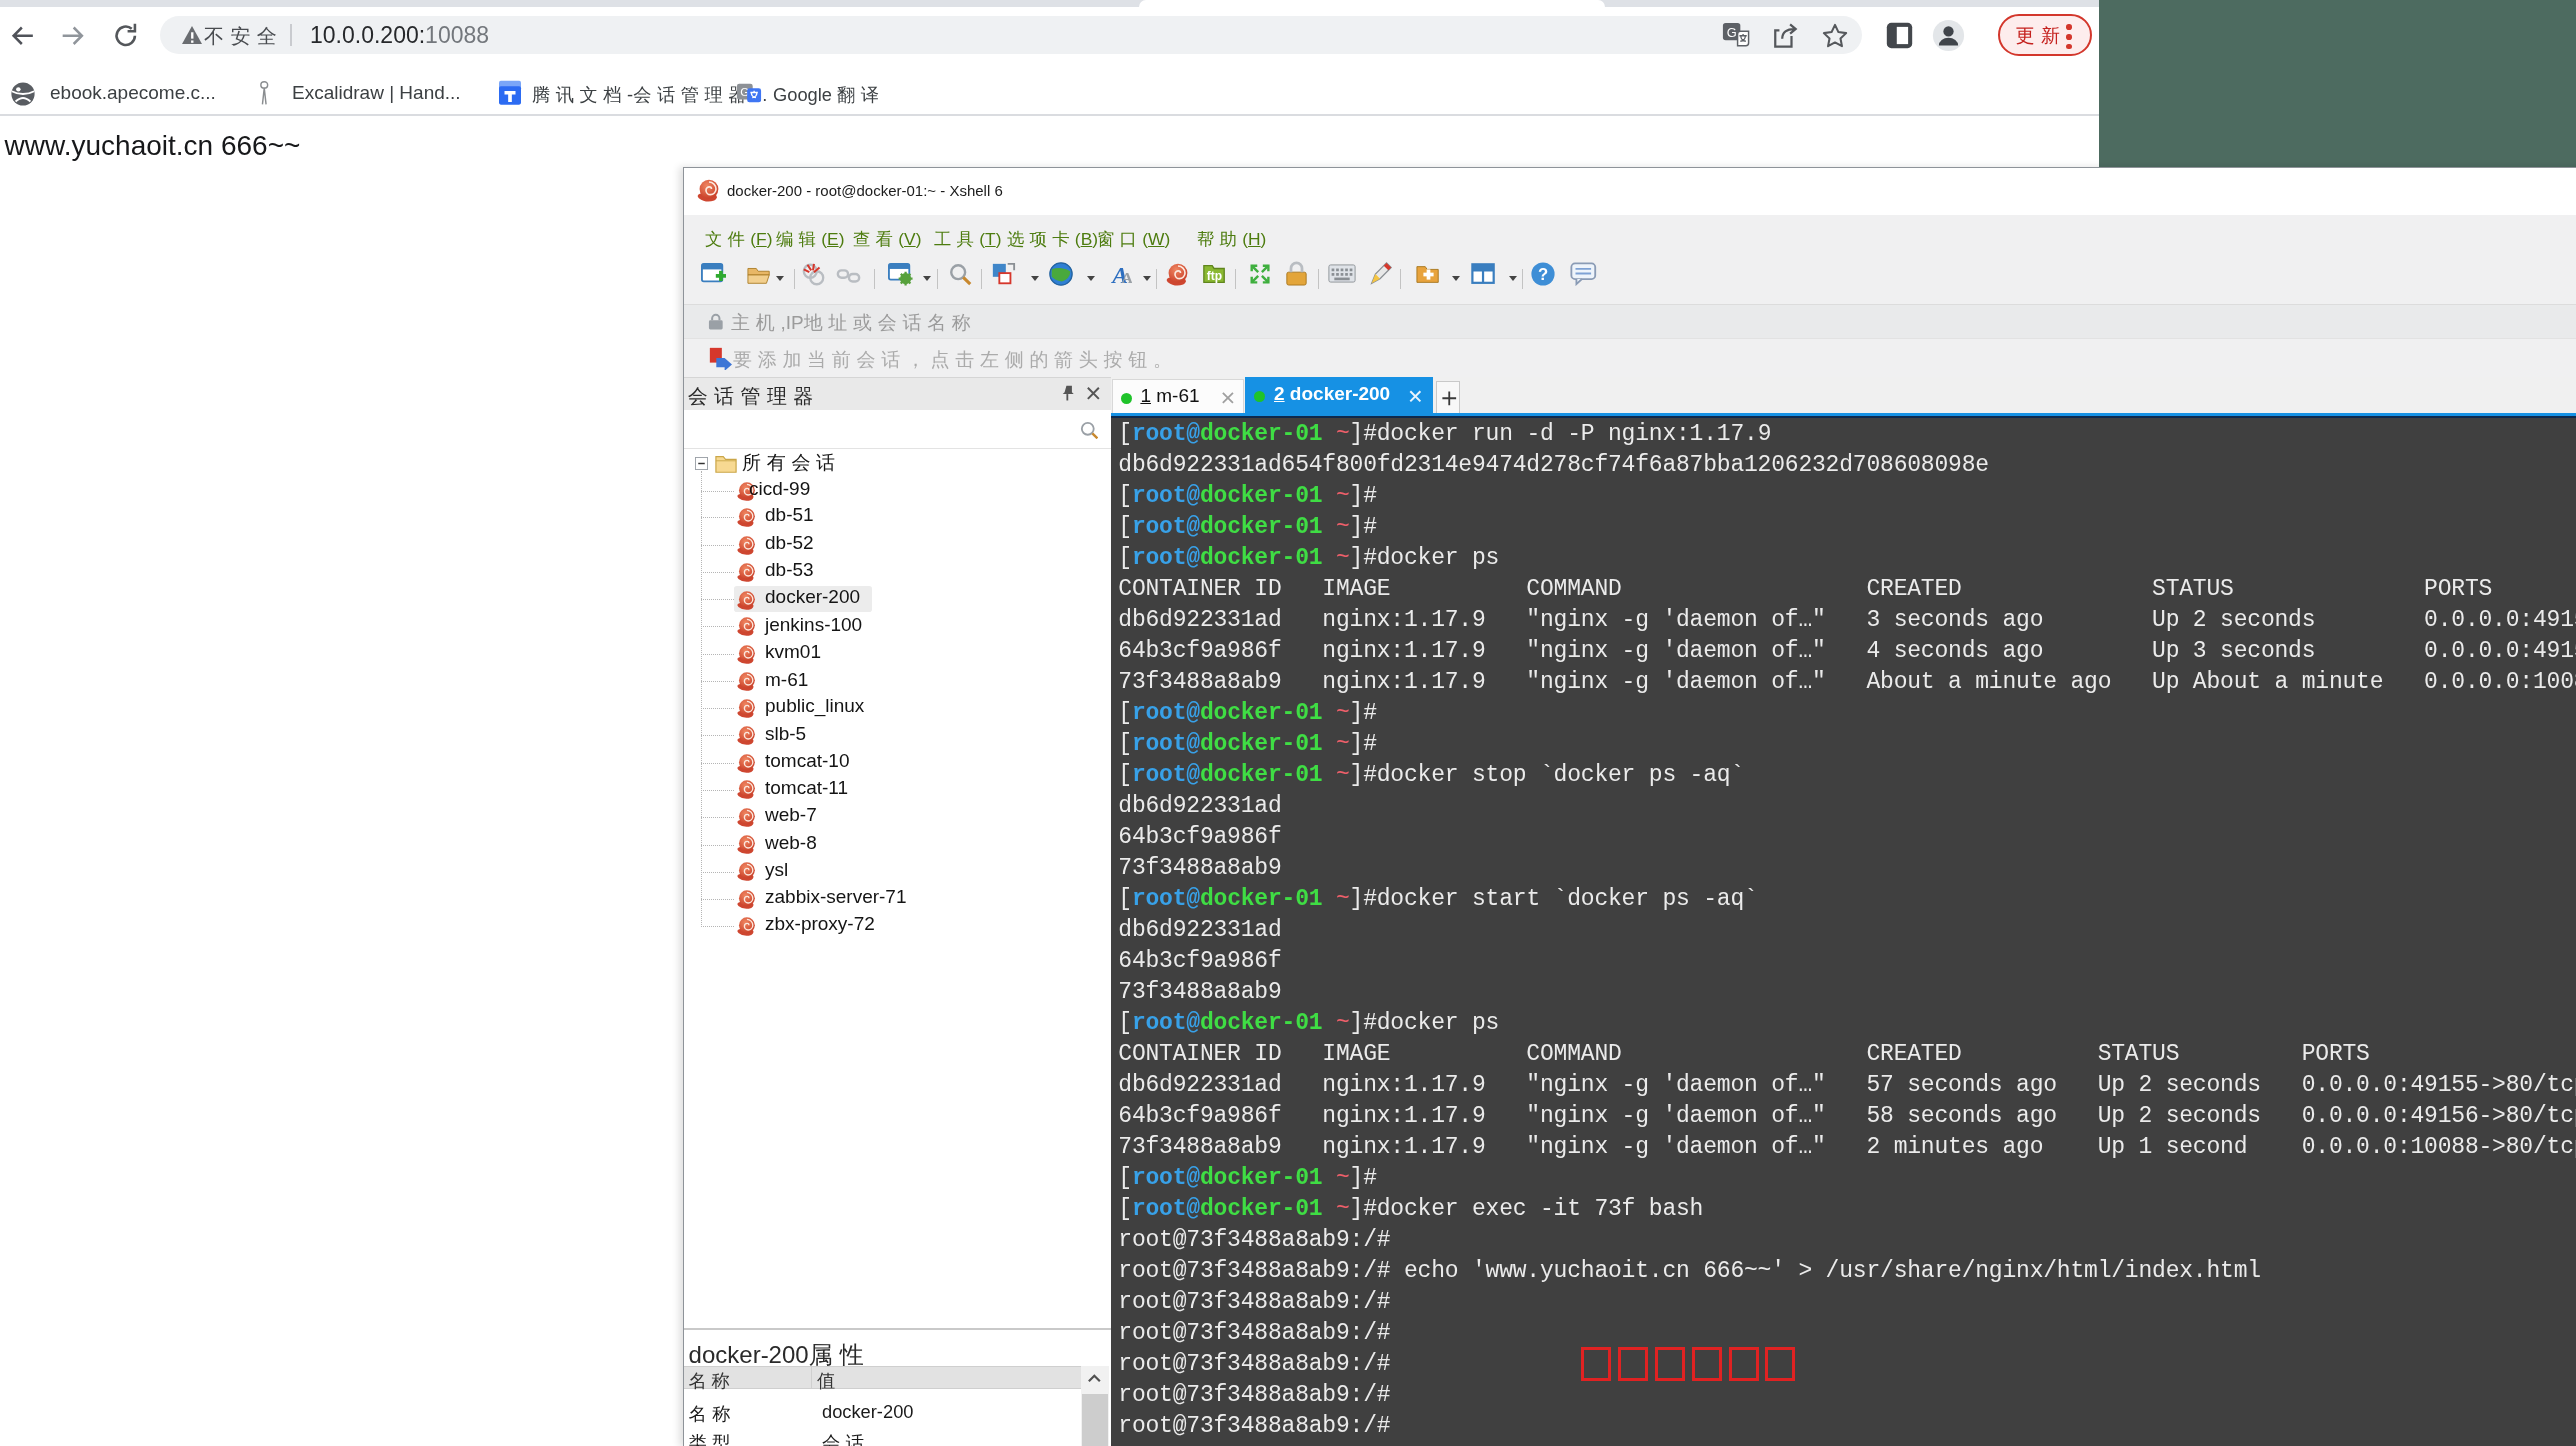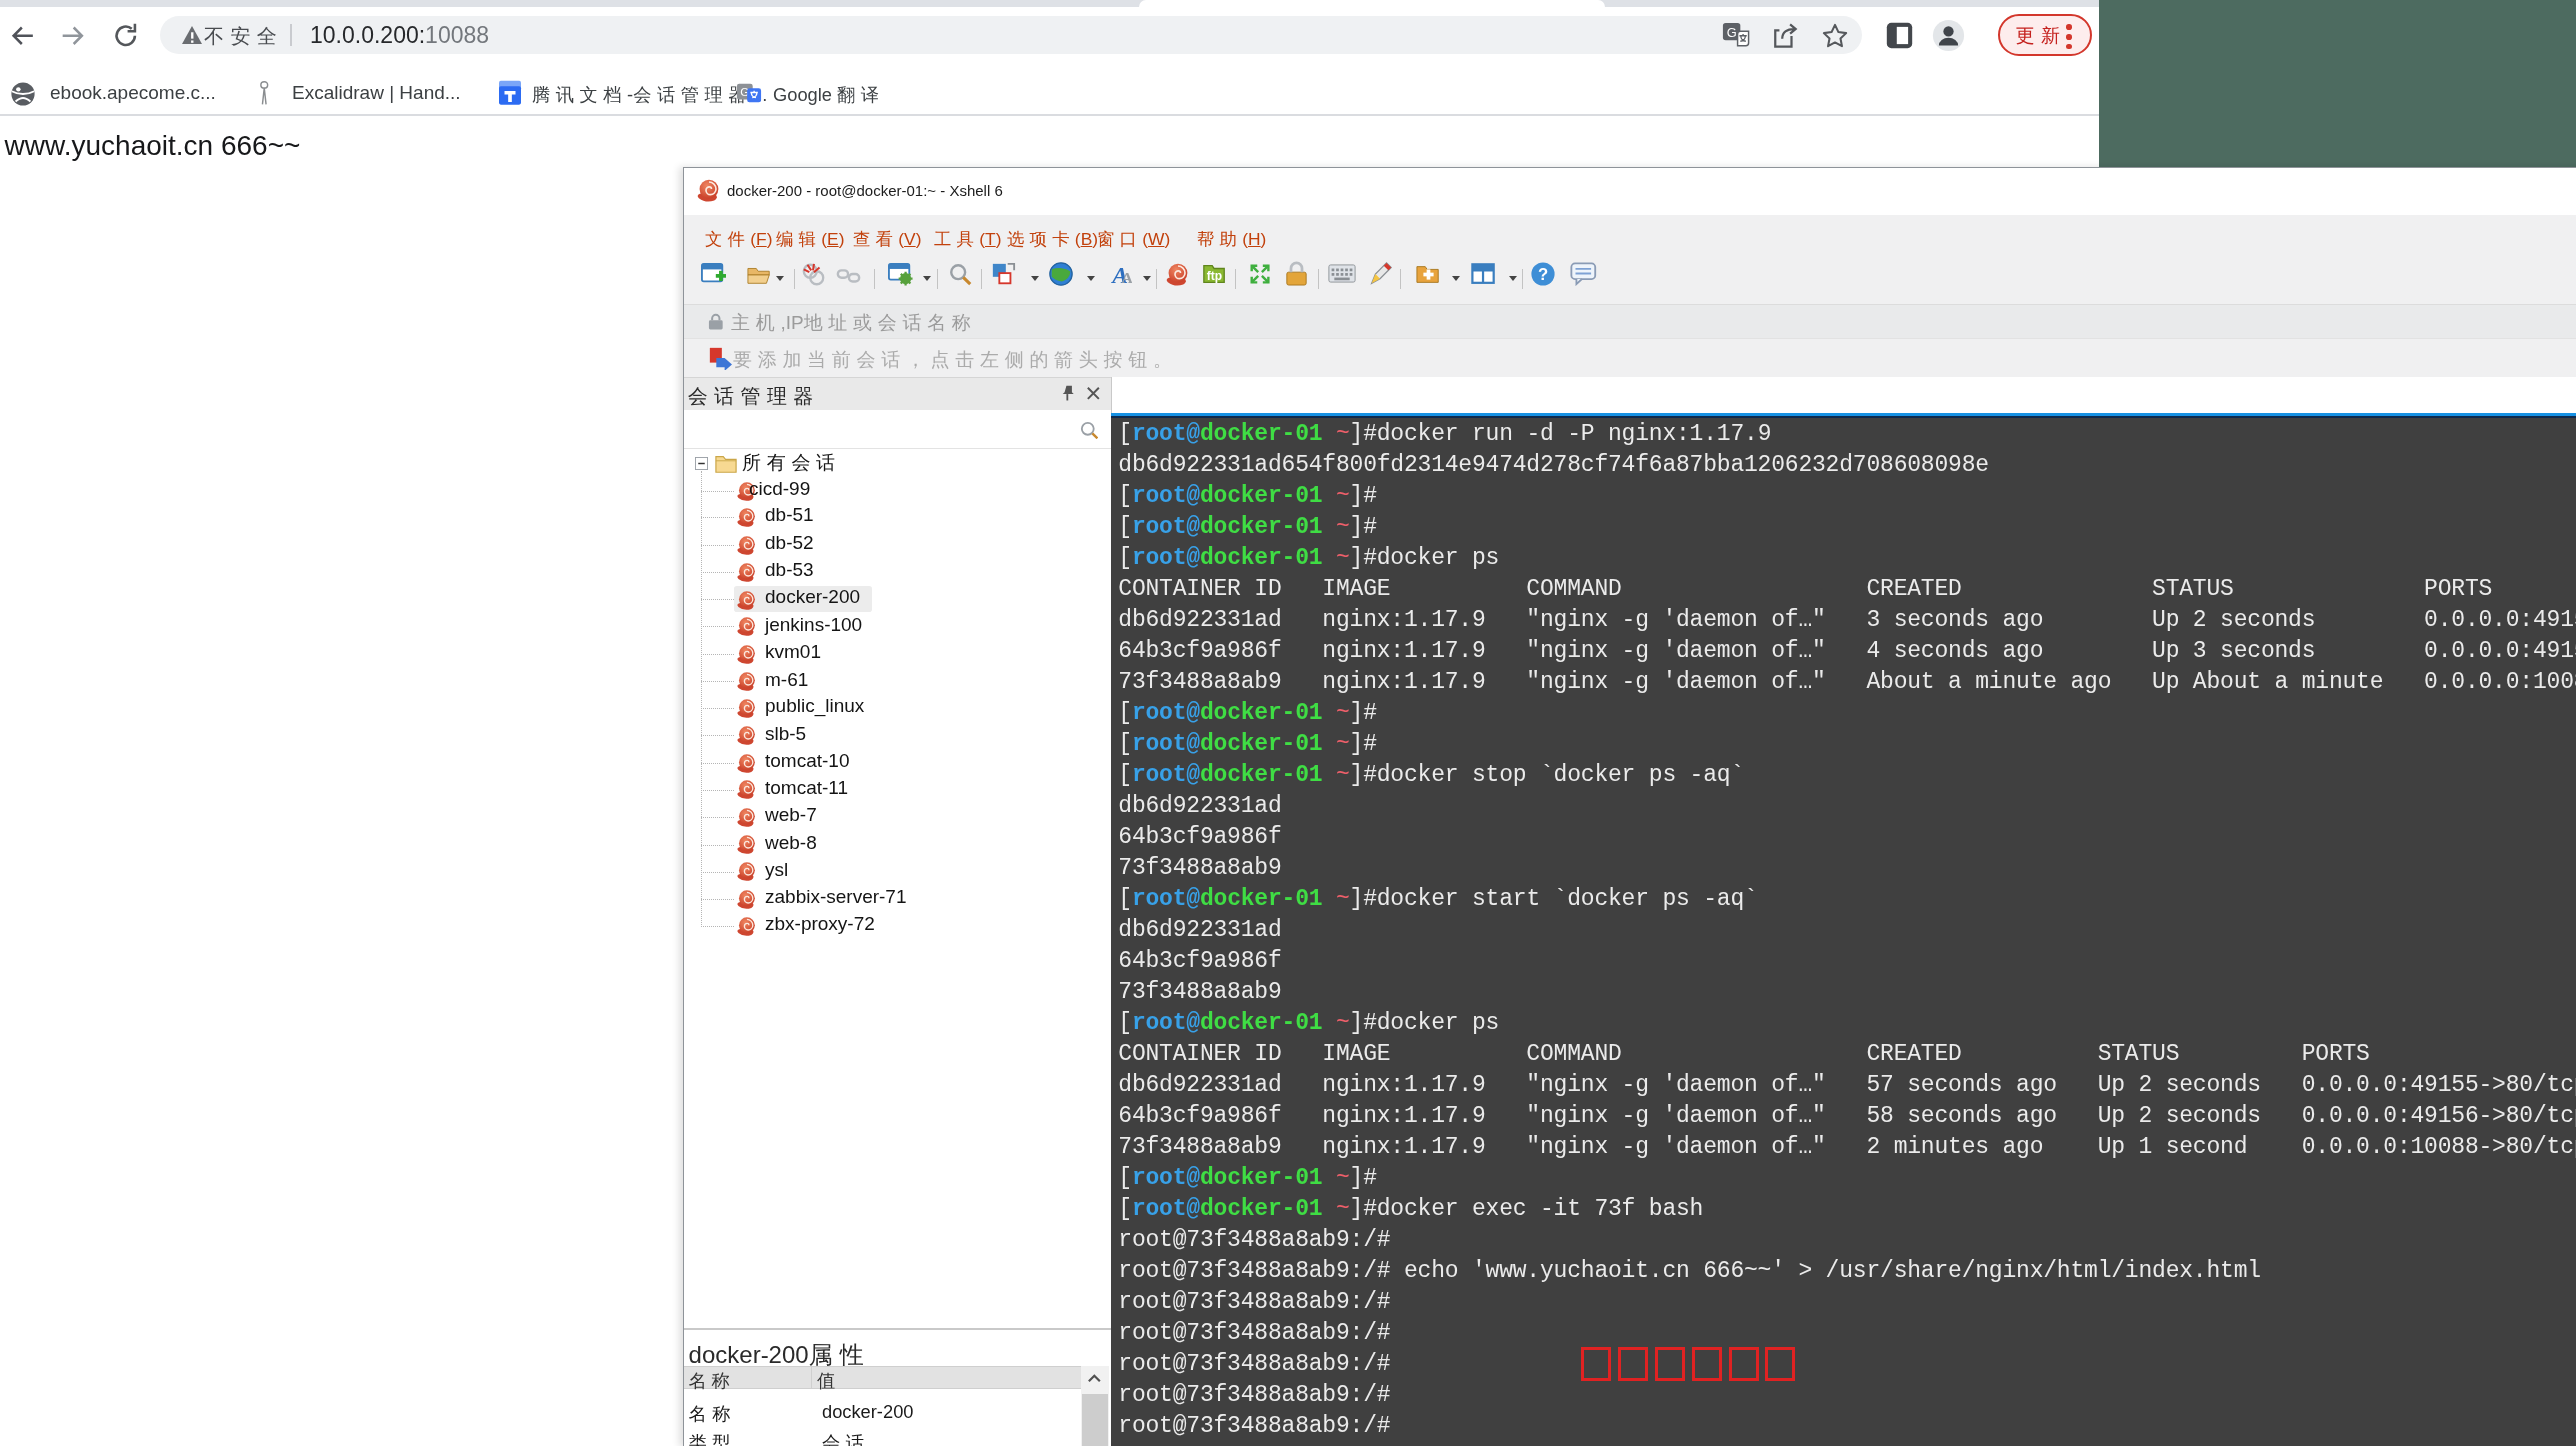--- a/index.html
+++ b/index.html
@@ -18,21 +18,21 @@
 #renew{left:1998px;top:13.8px;width:94px;height:42px;border:2.8px solid #d3372c;border-radius:21px;background:#fdeded}
 #renew span{position:absolute;left:15.6px;top:7.3px;font-size:19px;color:#c5221f}
 .rdot{position:absolute;left:66px;width:5.5px;height:5.5px;border-radius:2.8px;background:#d3372c}
 
 #xw{left:683px;top:167px;width:2143px;height:1280px;background:#fff;
  border-left:0.9px solid #8e9399;border-top:0.9px solid #8e9399;box-shadow:-3.7px 0 7.3px rgba(0,0,0,.12)}
 .xab{position:absolute}
 #xtitle{left:0;top:0;width:1893px;height:47px;background:#fff}
 #xtitletxt{left:43px;top:13.8px;font-size:15px;color:#1c1c1c}
 #xmenu{left:0;top:47px;width:1893px;height:44px;background:#f0f0f1}
-.mi{position:absolute;top:59px;font-size:17.4px;color:#c2410c}
+.mi{position:absolute;top:59px;font-size:17.4px;color:#4d7c0f}
 #xtools{left:0;top:91px;width:1893px;height:45px;background:#f0f0f1}
 .tsep{position:absolute;top:101px;width:0.9px;height:20px;background:#c3c3c3}
 .caret{position:absolute;top:108px;width:0;height:0;border-left:4.6px solid transparent;border-right:4.6px solid transparent;border-top:5.5px solid #444}
 #xaddr{left:0;top:136px;width:1893px;height:34px;background:#e9eaeb;border-top:0.9px solid #dcdcdc}
 #xaddrtxt{left:47px;top:142px;font-size:19px;color:#9b9b9b}
 #xinfo{left:0;top:170px;width:1893px;height:39px;background:#f0f0f1;border-top:0.9px solid #e2e2e2}
 #xinfotxt{left:49px;top:179px;font-size:19px;color:#ababab}
 
 #phead{left:0;top:209px;width:427px;height:33px;background:#e9e9e9;border-top:0.9px solid #d5d5d5}
 #pheadtxt{left:3.7px;top:215px;font-size:20px;letter-spacing:6.4px;color:#2a2a2a}
@@ -433,20 +433,41 @@
 <div class="xab ptr" style="left:138px;top:1233px">docker-200</div>
 <div class="xab ptr" style="left:4.6px;top:1262px"><span class="cjk">类型</span></div>
 <div class="xab ptr" style="left:138px;top:1262px"><span class="cjk">会话</span></div>
 <div class="xab" id="pscroll">
       <div class="xab" id="pthumb"></div>
       <svg class="xab" style="left:6.4px;top:7.3px" width="14.7" height="11" viewBox="0 0 16 12">
         <path d="M2 9 L8 3 L14 9" stroke="#505050" stroke-width="2.4" fill="none"></path>
       </svg>
     </div>
 <div class="xab" id="panelborder"></div>
+<div class="xab" id="tstrip">
+<div id="tab1">
+        <i class="gdot" style="left:8.3px;top:13px"></i>
+ <span style="position:absolute;left:27.5px;top:5.5px;font-size:19px;color:#111"><u>1</u> m-61</span>
+ <svg style="position:absolute;left:108px;top:11px" width="13.8" height="13.8" viewBox="0 0 15 15">
+          <path d="M2 2 L13 13 M13 2 L2 13" stroke="#a0a0a0" stroke-width="2"></path>
+        </svg>
+      </div>
+<div id="tab2">
+        <i class="gdot" style="left:9.2px;top:13.8px"></i>
+ <span style="position:absolute;left:29px;top:6.4px;font-size:19px;font-weight:bold;color:#fff"><u>2</u> docker-200</span>
+ <svg style="position:absolute;left:163px;top:12px" width="14.7" height="14.7" viewBox="0 0 16 16">
+          <path d="M2.5 2.5 L13.5 13.5 M13.5 2.5 L2.5 13.5" stroke="#eaf4fc" stroke-width="2.2"></path>
+        </svg>
+      </div>
+<div id="tabplus">
+        <svg style="position:absolute;left:3.7px;top:8.3px" width="16.5" height="16.5" viewBox="0 0 18 18">
+          <path d="M9 1.5 V16.5 M1.5 9 H16.5" stroke="#3a3a3a" stroke-width="2"></path>
+        </svg>
+      </div>
+</div>
 <div class="xab" id="blueline"></div>
     <div class="xab" id="navyline"></div>
 <div class="xab" id="term">
       <pre id="tpre">[<b class="pb">root@</b><b class="pg">docker-01</b> <span class="pt">~</span>]#docker run -d -P nginx:1.17.9
 db6d922331ad654f800fd2314e9474d278cf74f6a87bba1206232d708608098e
 [<b class="pb">root@</b><b class="pg">docker-01</b> <span class="pt">~</span>]#
 [<b class="pb">root@</b><b class="pg">docker-01</b> <span class="pt">~</span>]#
 [<b class="pb">root@</b><b class="pg">docker-01</b> <span class="pt">~</span>]#docker ps
 CONTAINER ID   IMAGE          COMMAND                  CREATED              STATUS              PORTS
 db6d922331ad   nginx:1.17.9   "nginx -g 'daemon of…"   3 seconds ago        Up 2 seconds        0.0.0.0:49155-&gt;80/tcp

